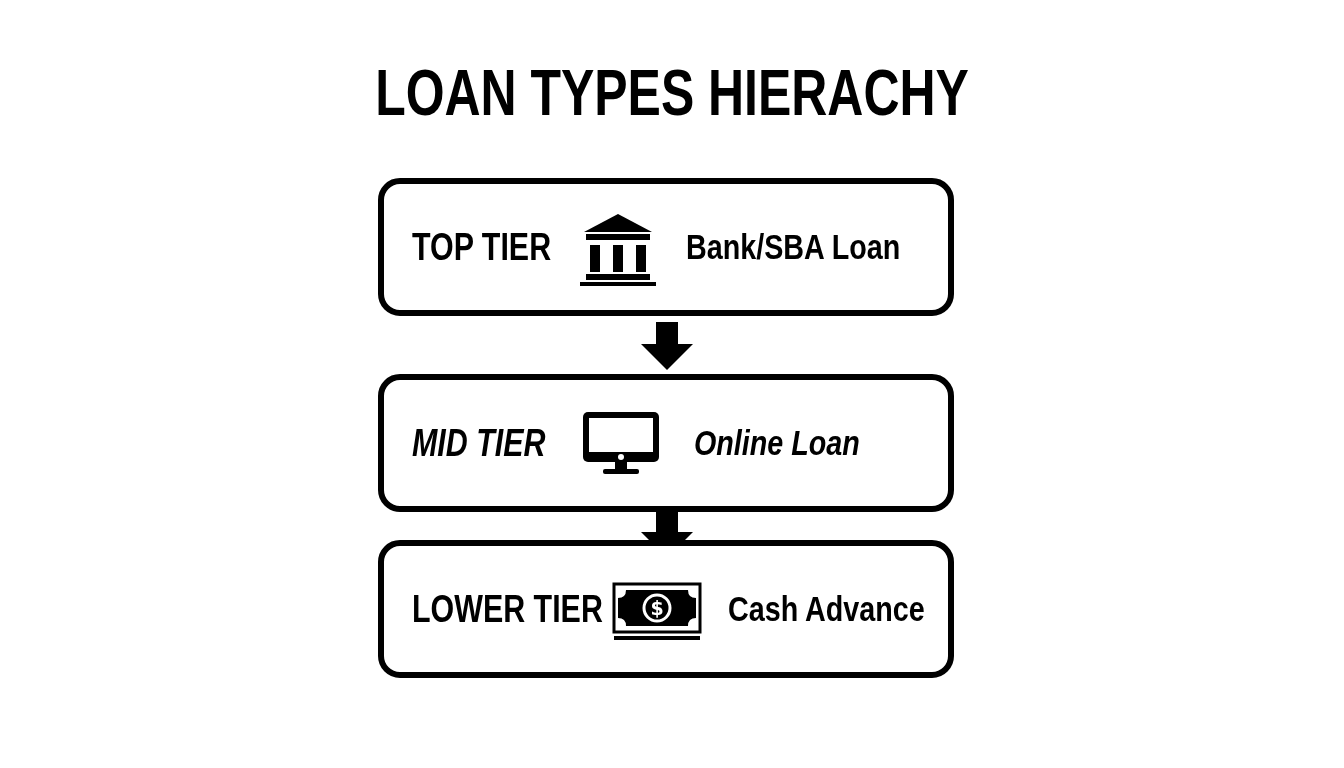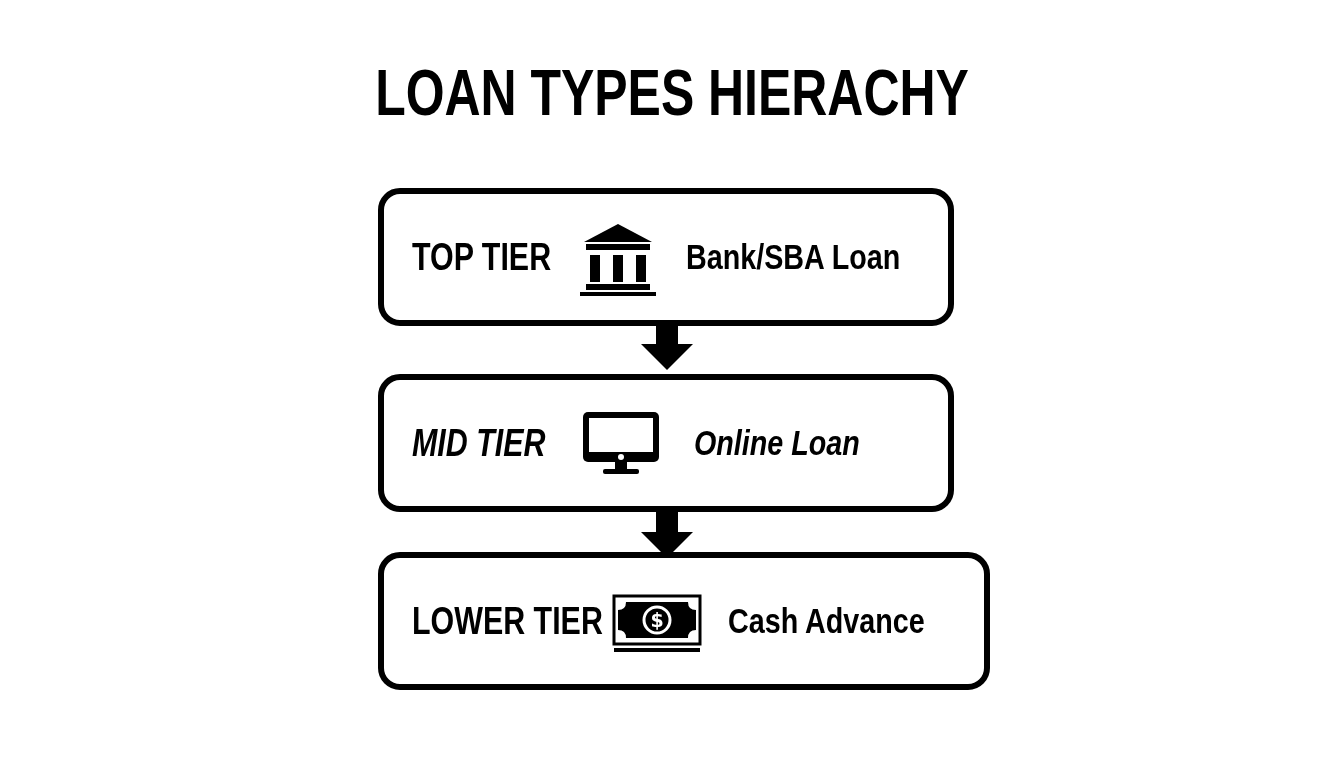--- a/index.html
+++ b/index.html
@@ -27,21 +27,21 @@
     font-size: 35px; font-weight: bold; white-space: nowrap;
     transform: scaleX(0.82); transform-origin: left center;
   }
   .arrow { position: absolute; left: 641px; width: 52px; }
 </style>
 </head>
 <body>
 
 <div class="title">LOAN TYPES HIERACHY</div>
 
-<div class="tier-box" style="top:188px;">
+<div class="tier-box" style="top:178px;">
   <div class="tier-label">TOP TIER</div>
   <div class="tier-icon" style="left:194px; top:26px;">
     <svg width="80" height="76" viewBox="0 0 80 76">
       <polygon points="40,4 6,22 74,22" fill="#000"></polygon>
       <rect x="8" y="24" width="64" height="6" fill="#000"></rect>
       <rect x="12" y="35" width="10" height="27" fill="#000"></rect>
       <rect x="35" y="35" width="10" height="27" fill="#000"></rect>
       <rect x="58" y="35" width="10" height="27" fill="#000"></rect>
       <rect x="8" y="64" width="64" height="6" fill="#000"></rect>
       <rect x="2" y="72" width="76" height="5" fill="#000"></rect>
@@ -71,21 +71,21 @@
   <div class="tier-name" style="left:310px;">Online Loan</div>
 </div>
 
 <div class="arrow" style="top:510px;">
   <svg width="52" height="50" viewBox="0 0 52 50">
     <rect x="15" y="0" width="22" height="24" fill="#000"></rect>
     <polygon points="0,22 52,22 26,48" fill="#000"></polygon>
   </svg>
 </div>
 
-<div class="tier-box" style="top:552px;padding-left:36px;">
+<div class="tier-box" style="top:540px;">
   <div class="tier-label">LOWER TIER</div>
   <div class="tier-icon" style="left:228px; top:36px;">
     <svg width="90" height="60" viewBox="0 0 90 60">
       <rect x="2" y="2" width="86" height="48" fill="none" stroke="#000" stroke-width="3"></rect>
       <path d="M14,8 H76 Q76,16 84,16 V36 Q76,36 76,44 H14 Q14,36 6,36 V16 Q14,16 14,8 Z" fill="#000"></path>
       <circle cx="45" cy="26" r="13" fill="none" stroke="#fff" stroke-width="3"></circle>
       <text x="45" y="33" text-anchor="middle" font-family="DejaVu Sans, sans-serif" font-weight="bold" font-size="19" fill="#fff">$</text>
       <rect x="2" y="54" width="86" height="4" fill="#000"></rect>
     </svg>
   </div>

